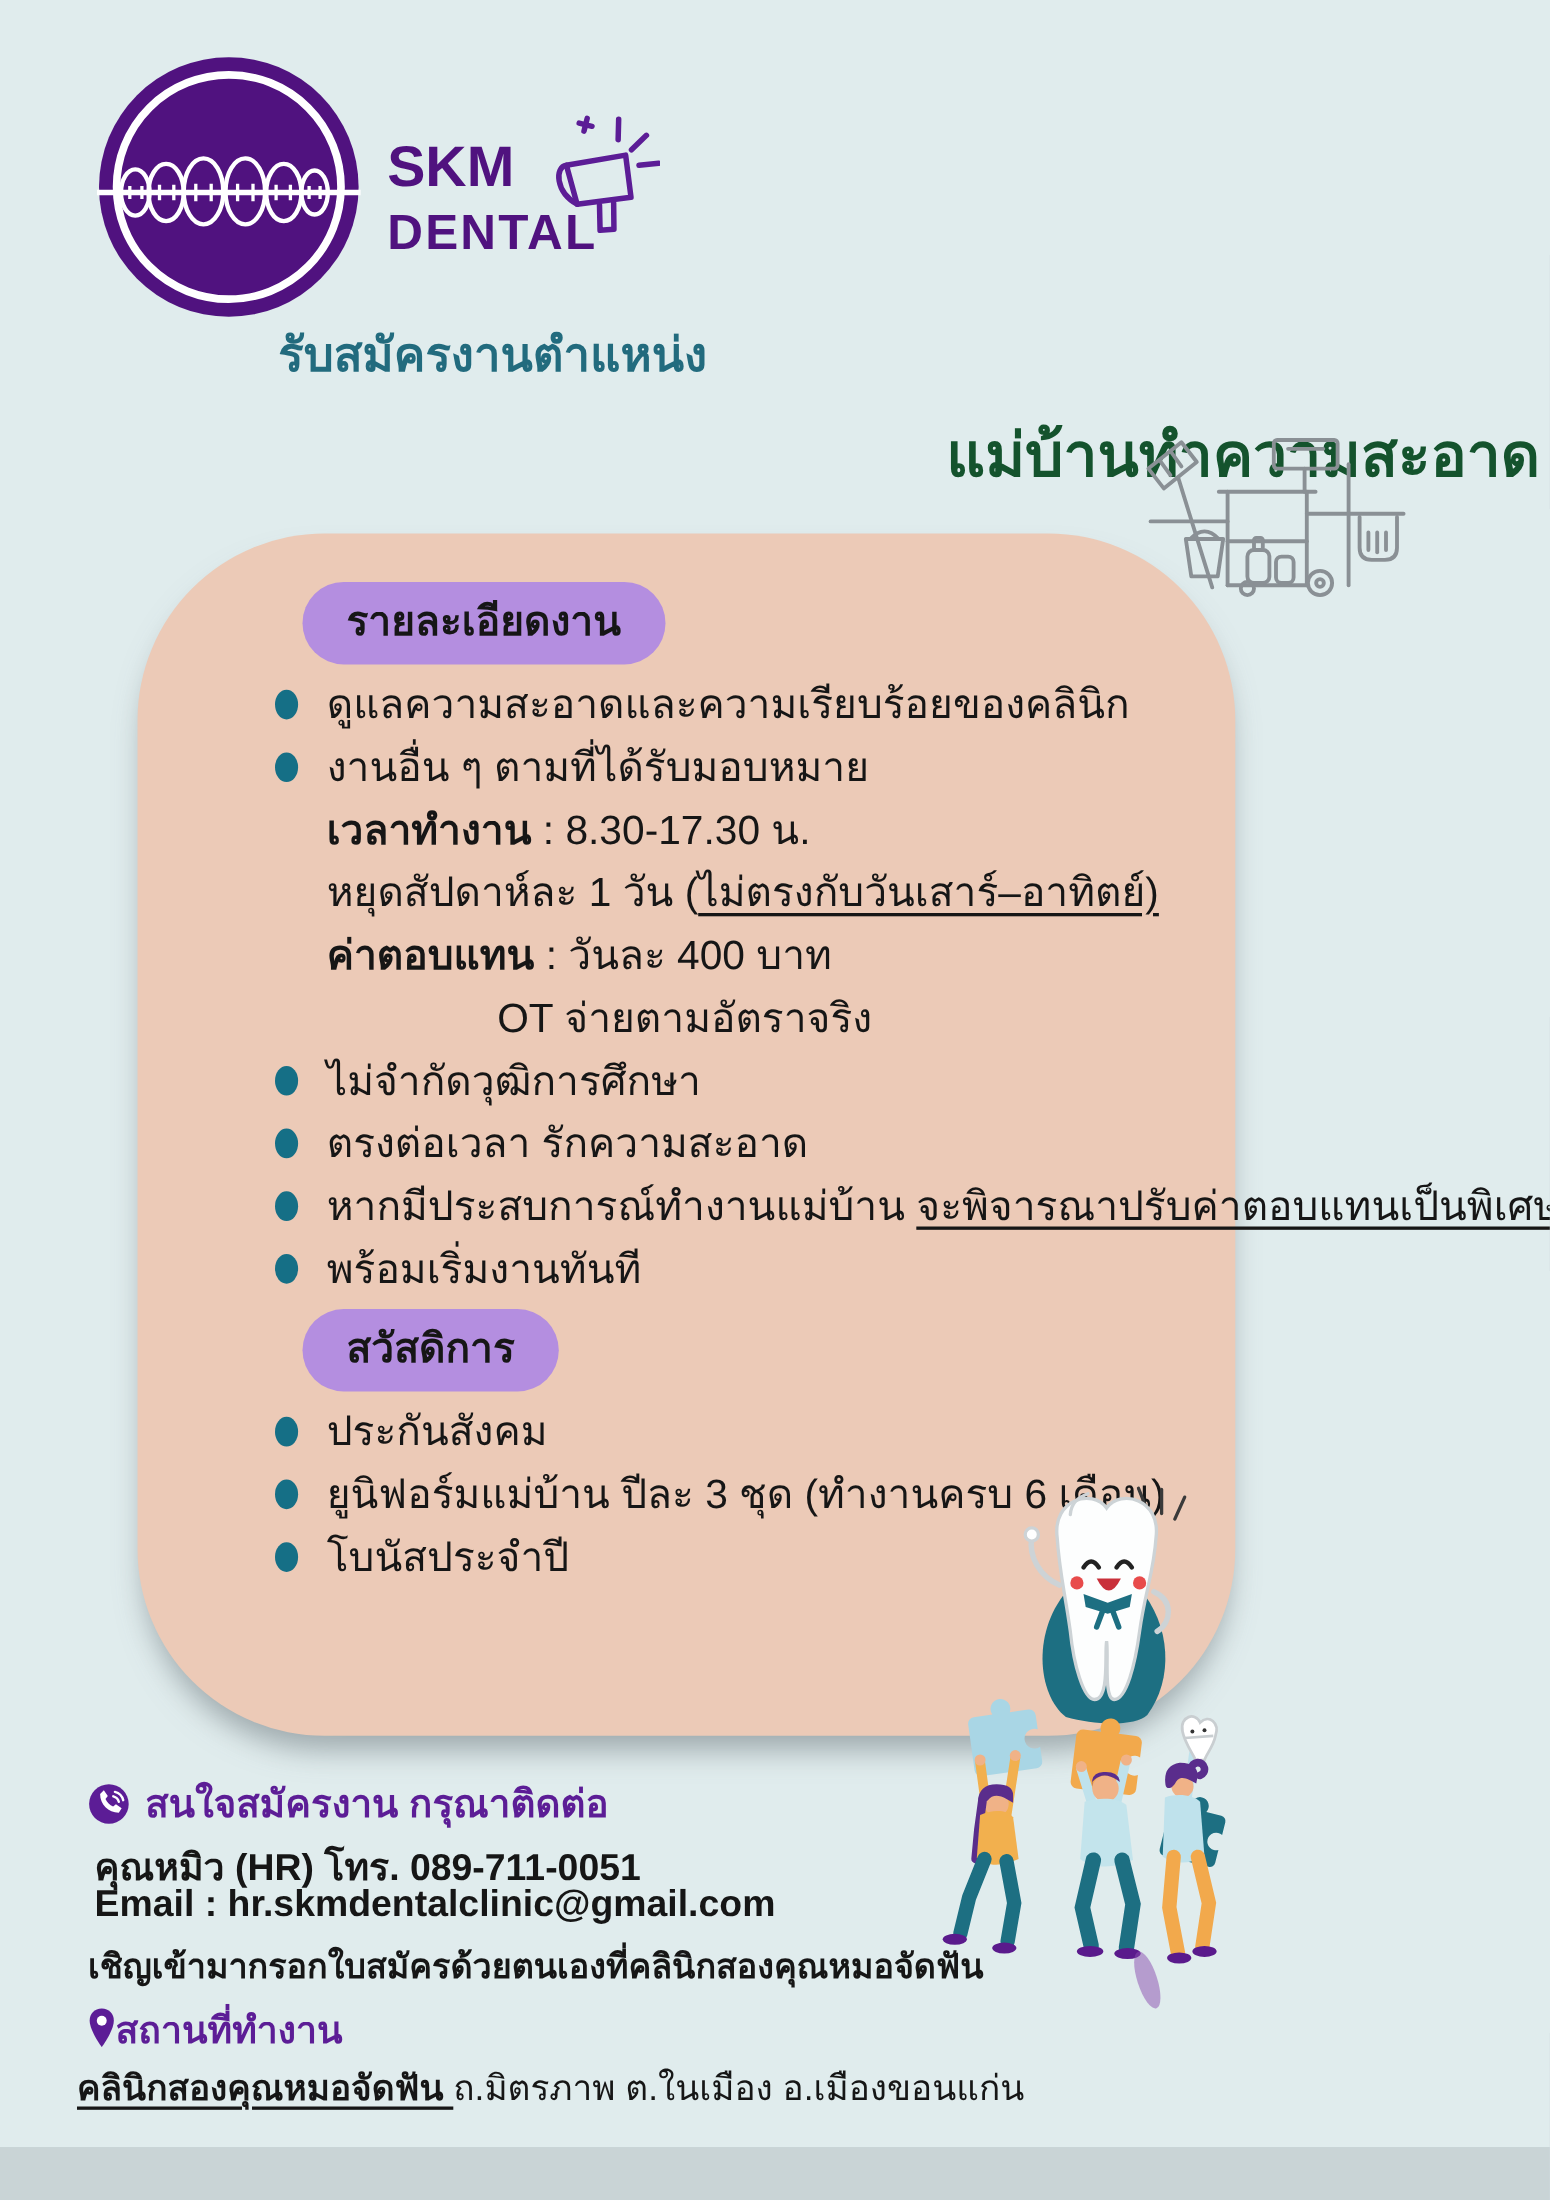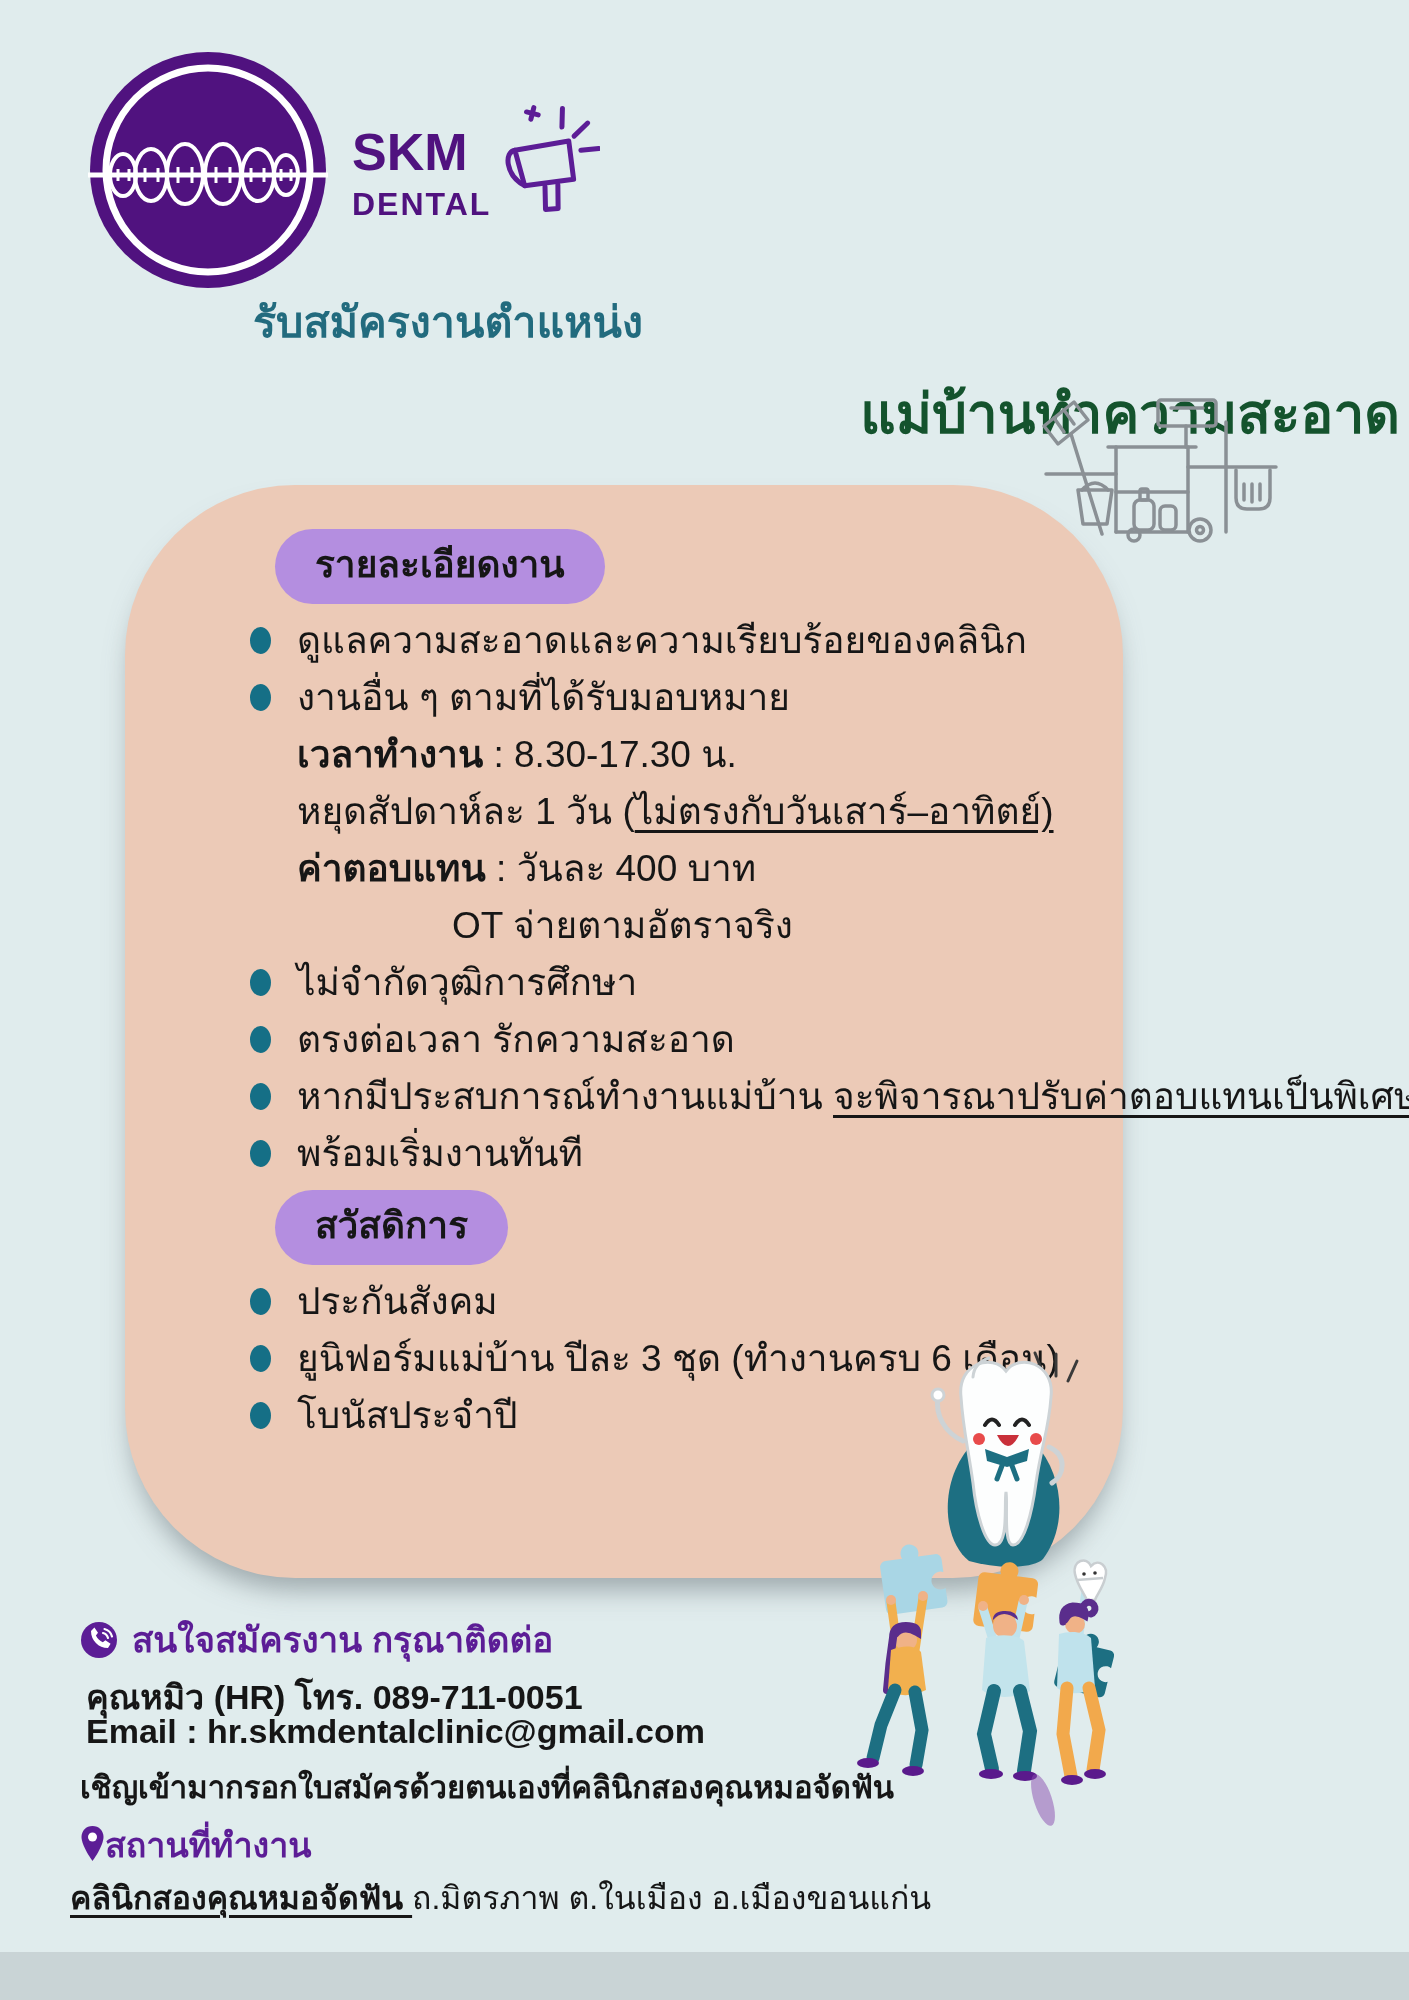--- a/index.html
+++ b/index.html
@@ -5,21 +5,21 @@
   html,body{margin:0;padding:0;background:#c9d4d6;}
   .page{
     position:relative;width:1409px;height:1952px;overflow:hidden;
     background:var(--bg,#e0eced);
     font-family:"Liberation Sans","DejaVu Sans",sans-serif;
     color:var(--text,#161616);
   }
   .abs{position:absolute;}
   
   .brand-name{font-size:52px;font-weight:800;color:var(--purple_deep,#50127f);line-height:1;}
-  .brand-sub{font-size:32px;font-weight:800;letter-spacing:2px;color:var(--purple_deep,#50127f);line-height:1;}
+  .brand-sub{font-size:45px;font-weight:800;letter-spacing:2px;color:var(--purple_deep,#50127f);line-height:1;}
   .headline{
     right:140px;top:44px;text-align:right;white-space:pre-line;
     font-size:82px;line-height:1.17;font-weight:800;letter-spacing:-1px;
     color:var(--purple,#5c1d96);
   }
   .recruit{left:253px;top:288px;font-size:43px;font-weight:800;color:var(--teal,#226b7e);}
   .pos-title{left:0;top:370px;width:1400px;text-align:right;font-size:55px;font-weight:800;color:#14532d;}
   
   .card{
     left:125px;top:485px;width:998px;height:1093px;border-radius:170px;

